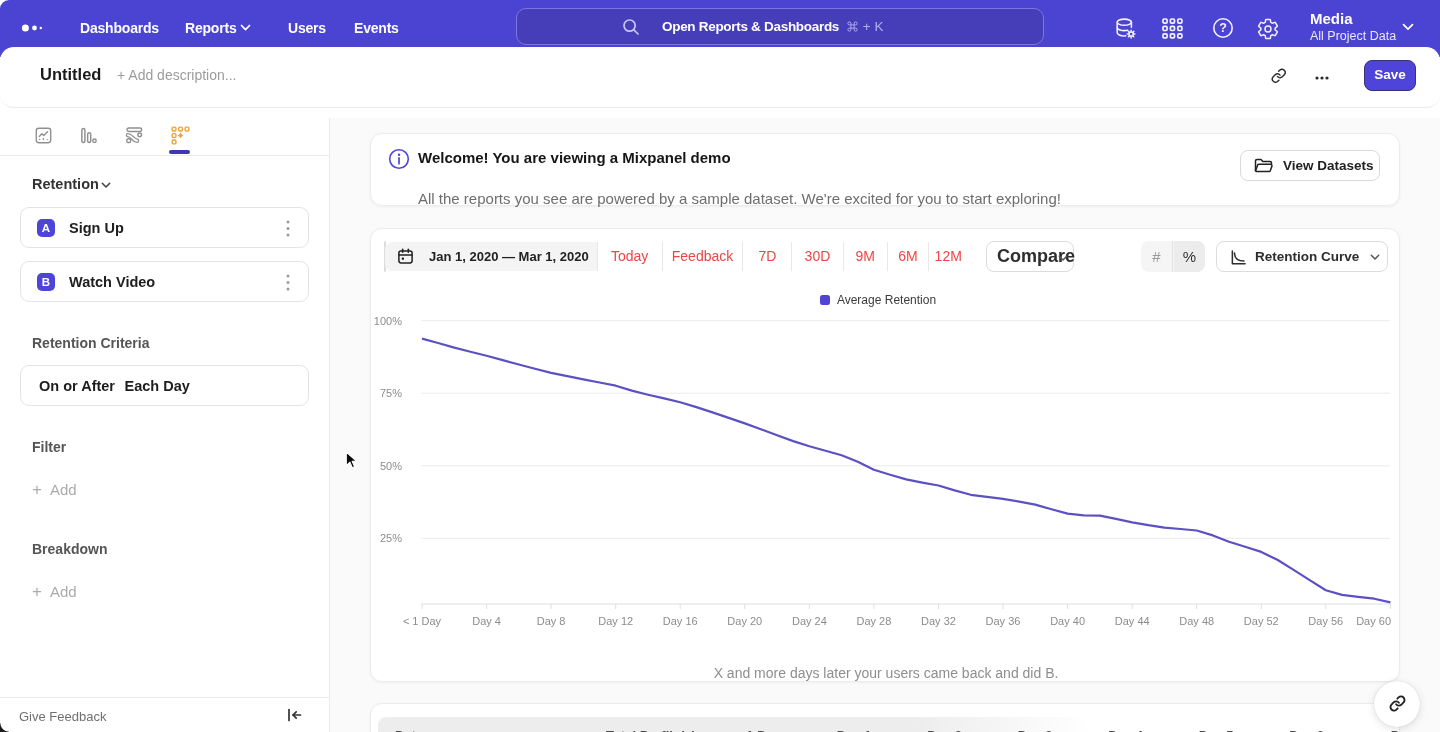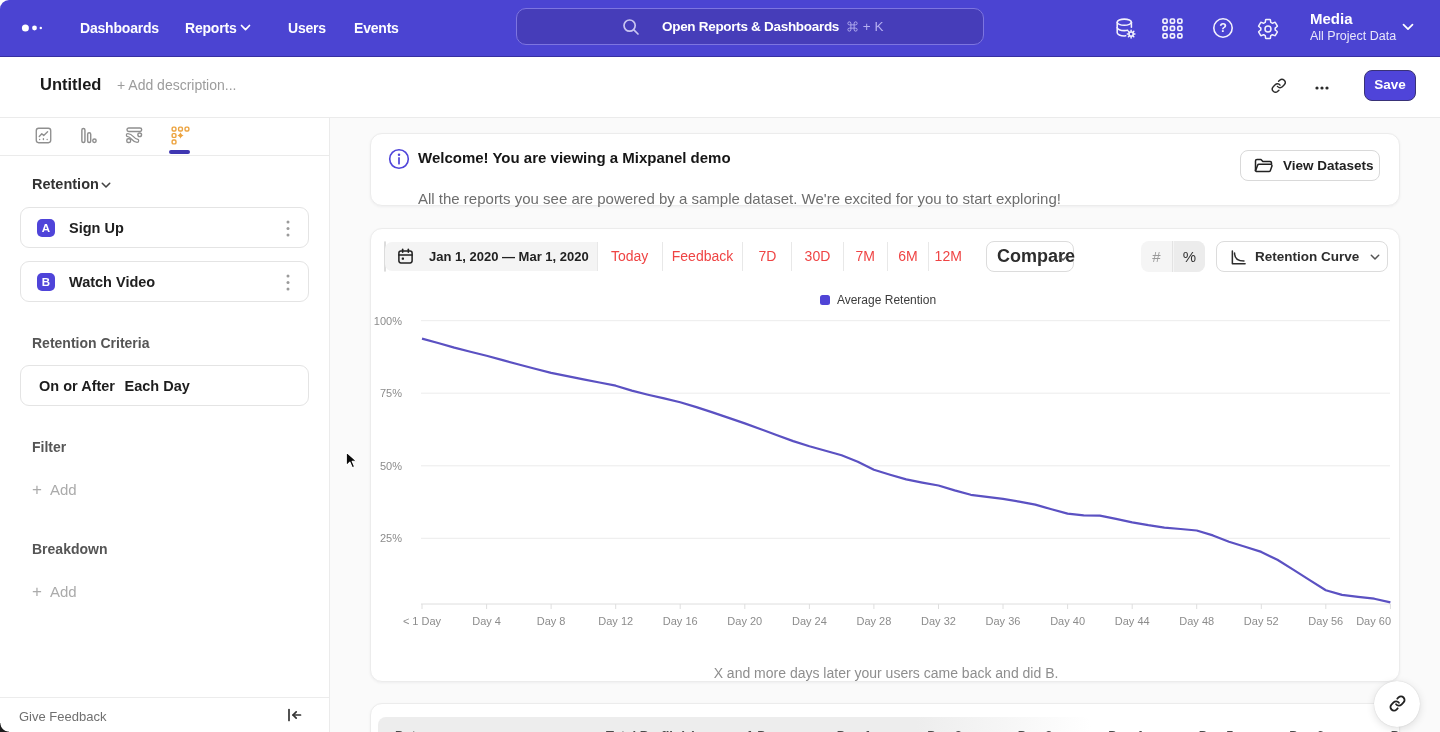--- a/index.html
+++ b/index.html
@@ -1,29 +1,29 @@
 <!DOCTYPE html>
 <html><head>
 <meta charset="utf-8">
 <style>
 * { margin:0; padding:0; box-sizing:border-box; }
 html,body { width:1440px; height:732px; overflow:hidden; font-family:"Liberation Sans", sans-serif; background:#fff; }
 .abs { position:absolute; }
 
 #nav { position:absolute; left:0; top:0; width:1440px; height:57px; background:#4b44d2; border-top-left-radius:9px; box-shadow:inset 0 -1px 0 rgba(38,32,120,.55); }
 #nav .item { position:absolute; top:0; height:57px; line-height:57px; color:#fdfdff; font-size:14px; font-weight:700; letter-spacing:-0.2px; white-space:nowrap; }
-#search { position:absolute; left:516px; top:8px; width:468px; height:37px; background:#463db9; border:1px solid #7d75e0; border-radius:10px; }
+#search { position:absolute; left:516px; top:8px; width:528px; height:37px; background:#463db9; border:1px solid #7d75e0; border-radius:10px; }
 #search .stxt { position:absolute; left:145px; top:0; height:35px; line-height:35px; color:#ffffff; font-size:13.5px; font-weight:700; letter-spacing:-0.3px; white-space:nowrap; }
 #search .skey { position:absolute; left:329px; top:0; height:35px; line-height:35px; color:#b5aff0; font-size:13.5px; font-weight:400; white-space:nowrap; }
 .navic { position:absolute; top:17px; }
 #media { position:absolute; left:1310px; top:9px; color:#fff; }
 #media .m1 { font-size:15px; font-weight:700; line-height:19px; }
 #media .m2 { font-size:12.5px; font-weight:400; line-height:16px; color:#e8e6fb; }
 
-#phead { position:absolute; left:0; top:57px; width:1440px; height:61px; background:#fff; border-bottom:1px solid #ebebeb; }
+#phead { position:absolute; left:0; top:47px; width:1440px; height:61px; background:#fff; border-bottom:1px solid #ebebeb;border-radius:14px; }
 #untitled { position:absolute; left:40px; top:18px; font-size:16.5px; font-weight:700; color:#1b1b1b; }
 #adddesc { position:absolute; left:117px; top:20px; font-size:14px; color:#9c9c9c; }
 #savebtn { position:absolute; left:1364px; top:13px; width:52px; height:31px; background:#4f44d9; border:1.5px solid #393277; border-radius:8px; color:#fff; font-size:13.5px; font-weight:700; text-align:center; line-height:28px; }
 
 #side { position:absolute; left:0; top:118px; width:330px; height:614px; background:#fff; border-right:1px solid #ebebeb; }
 #tabs { position:absolute; left:0; top:0; width:329px; height:38px; border-bottom:1px solid #ebebeb; }
 #tabul { position:absolute; left:169px; top:32px; width:21px; height:4px; background:#3f37b2; border-radius:2px; }
 .sideh { position:absolute; left:32px; font-size:14.5px; font-weight:700; color:#333; }
 .sidelab { position:absolute; left:32px; font-size:14px; font-weight:700; color:#555; }
 .scard { position:absolute; left:20px; width:289px; height:41px; background:#fff; border:1px solid #e4e4e4; border-radius:9px; }
@@ -232,21 +232,21 @@
           <line x1="6" y1="1.4" x2="6" y2="4.6"></line>
           <line x1="12" y1="1.4" x2="12" y2="4.6"></line>
           <rect x="5" y="10" width="2.4" height="2.4" rx="0.5" fill="#222" stroke="none"></rect>
         </svg>
         <span style="position:absolute;left:44px">Jan 1, 2020 — Mar 1, 2020</span>
       </div>
       <div class="cell" style="left:211.5px;width:65.2px">Today</div>
       <div class="cell" style="left:276.7px;width:80.7px">Feedback</div>
       <div class="cell" style="left:357.4px;width:48.9px">7D</div>
       <div class="cell" style="left:406.3px;width:51.3px">30D</div>
-      <div class="cell" style="left:457.6px;width:44.1px">7M</div>
+      <div class="cell" style="left:457.6px;width:44.1px">9M</div>
       <div class="cell" style="left:501.7px;width:41.5px">6M</div>
       <div class="cell" style="left:543.2px;width:39.1px">12M</div>
     </div>
     <div id="cmpbtn"><span style="margin-left:10px">Compare</span>
       <svg class="abs" style="left:71px;top:12.5px" width="10" height="7" viewBox="0 0 10 7">
           <polyline points="1.3,1.3 5,5 8.7,1.3" fill="none" stroke="#555" stroke-width="1.5" stroke-linecap="round" stroke-linejoin="round"></polyline>
         </svg>
     </div>
     <div id="toggle">
         <div class="t1">#</div>

